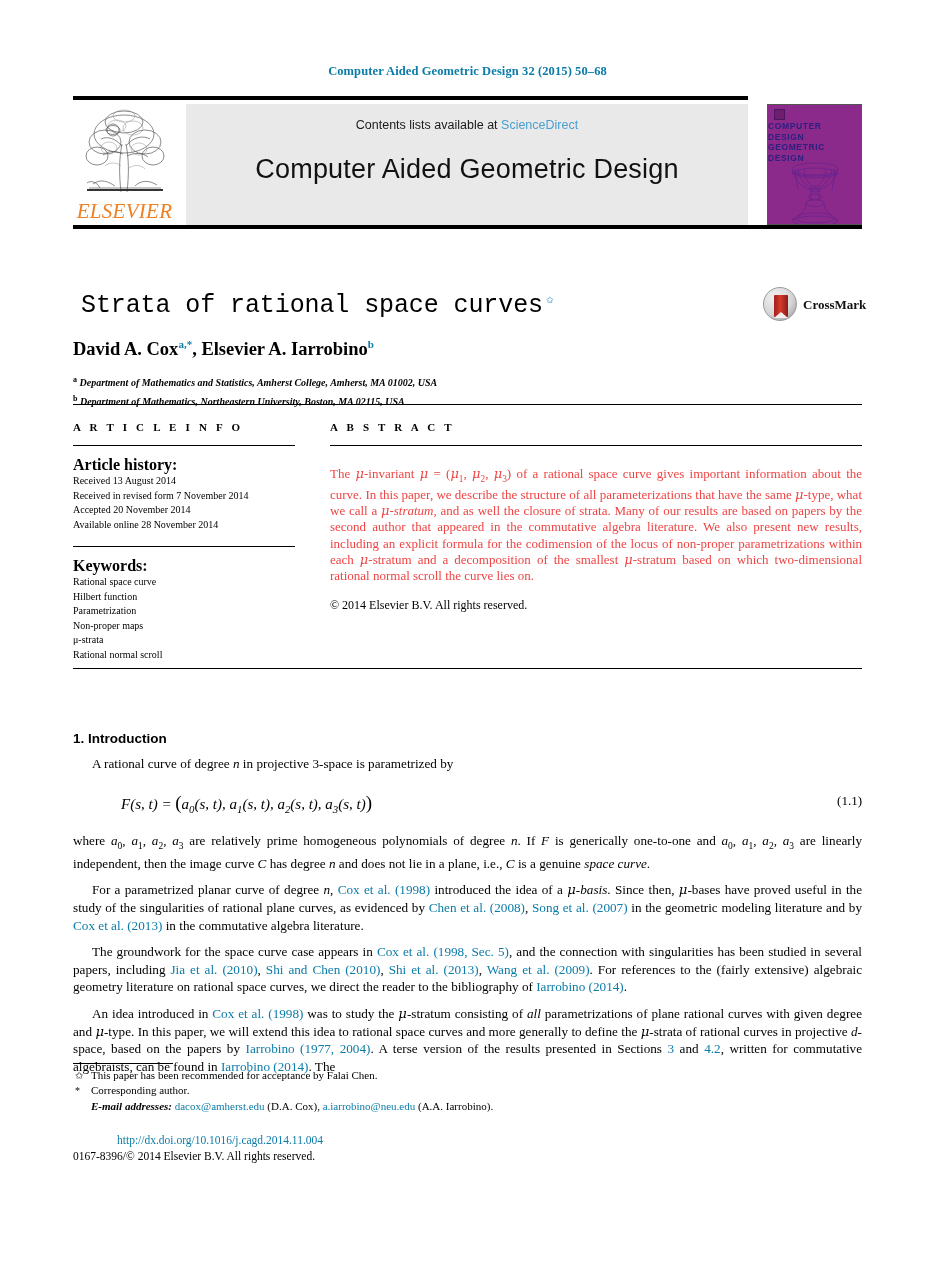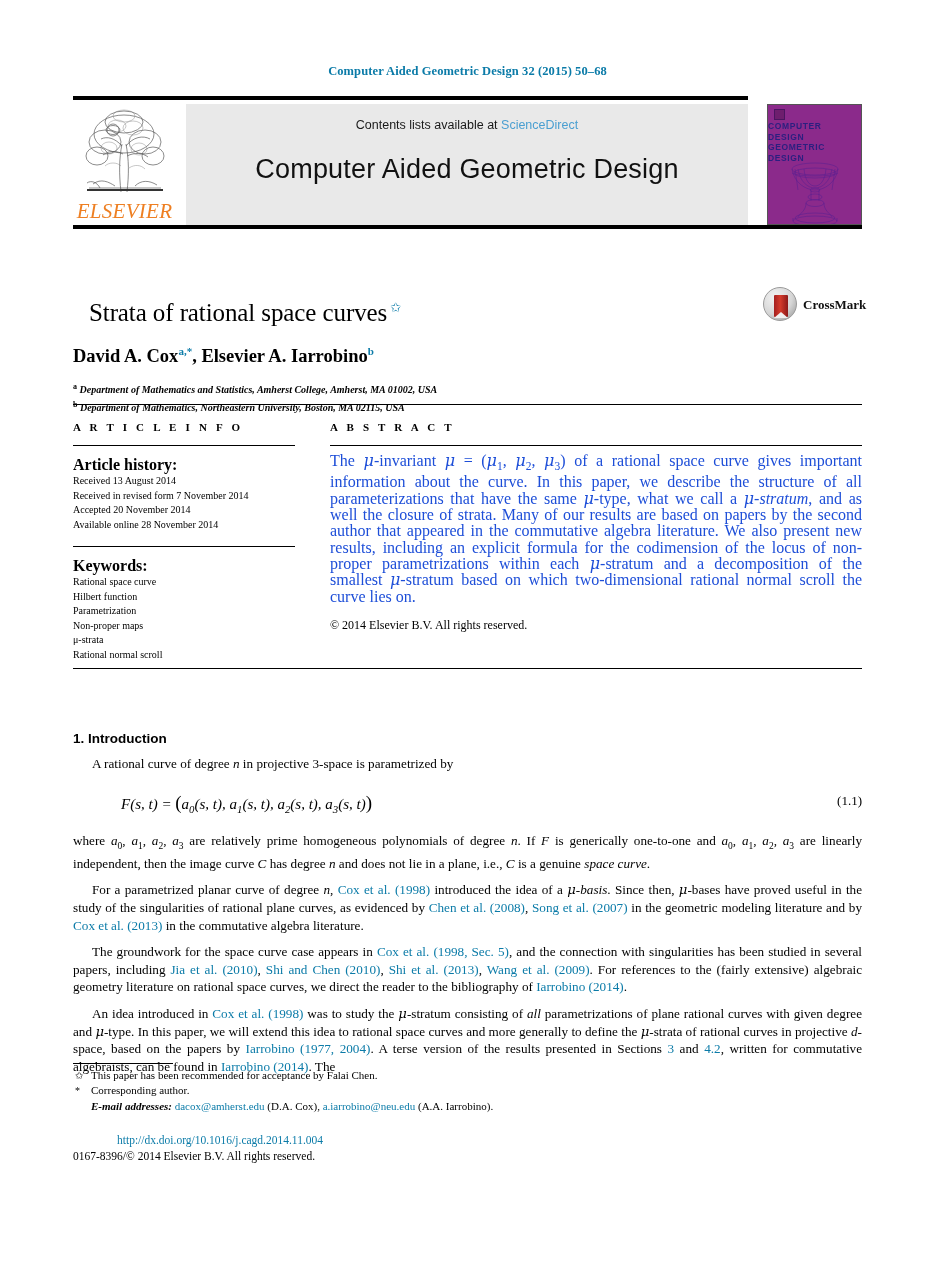--- a/index.html
+++ b/index.html
@@ -135,25 +135,25 @@
     width: 789px;
   }
 
   
   .title-block {
     position: absolute;
     left: 73px; top: 283px;
     width: 789px;
   }
   .paper-title {
-    font-family: Liberation Serif, serif;
+    font-family: Liberation Mono, monospace;
     font-size: 25px;
     font-weight: normal;
     color: #000;
-    margin: 16px;
+    margin: 8px;
     letter-spacing: -.1px;
   }
   .star-mark {
     color: #0b7ba8;
     font-size: 13px;
     vertical-align: super;
     margin-left: 3px;
   }
   .authors {
     font-family: "Liberation Serif", serif;
@@ -247,25 +247,25 @@
   }
   .hist-list, .kw-list {
     font-family: "Liberation Serif", serif;
     font-size: 10px;
     line-height: 14.5px;
     color: #000;
   }
   .kw-block { margin-top: 10px; }
   .abs-text {
     font-family: "Liberation Serif", serif;
-    font-size: 16px;
+    font-size: 13px;
     line-height: 16.3px;
     text-align: justify;
-    margin-top: 7px;
-    color: #1d4ed8;
+    margin-top: 20px;
+    color: #ef4444;
   }
   .copyright {
     font-family: "Liberation Serif", serif;
     font-size: 12px;
     text-align: left;
     margin-top: 13px;
   }
 
   
   .body-col {

